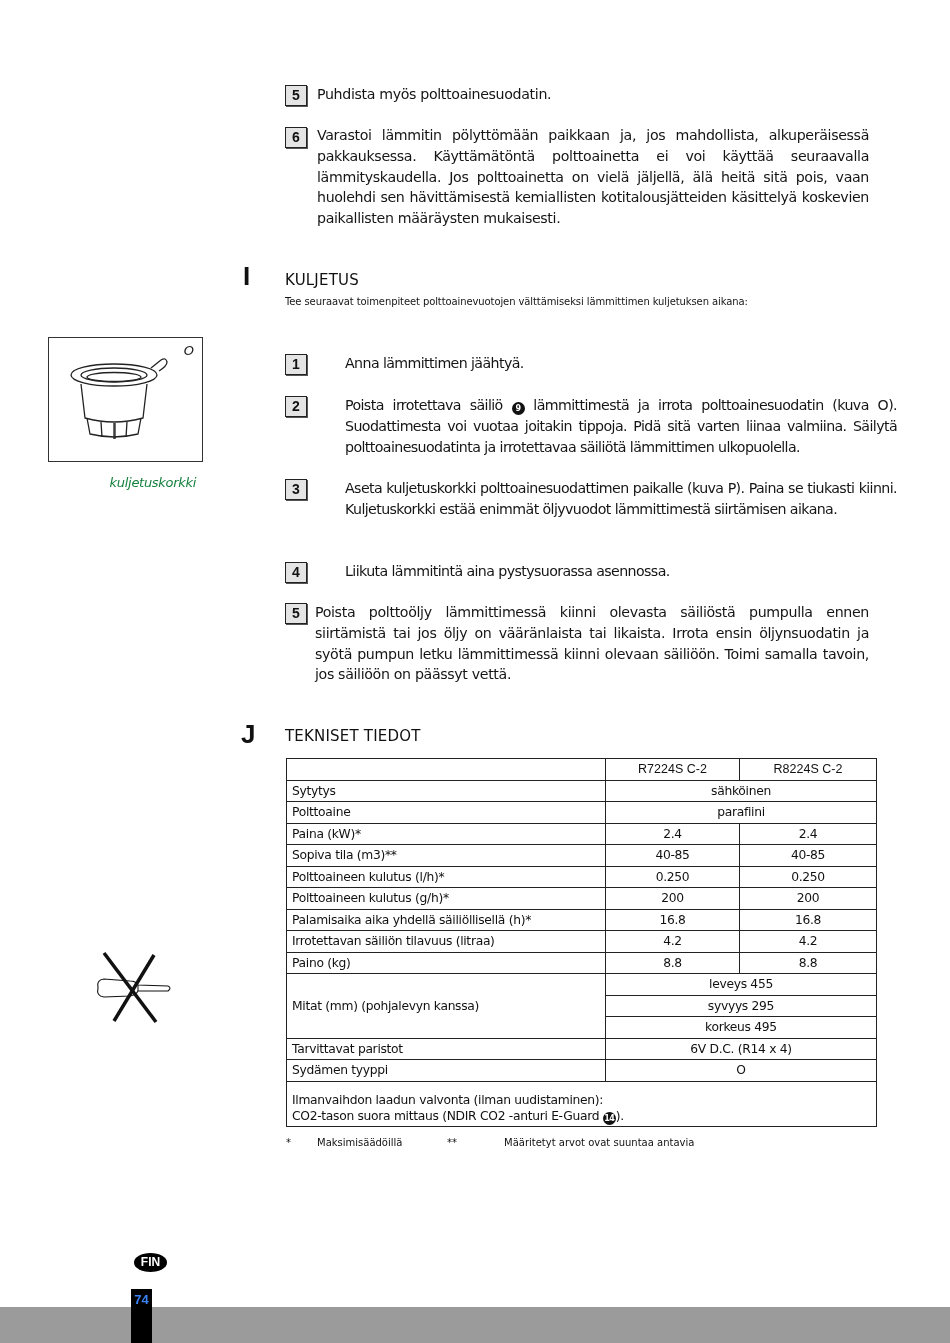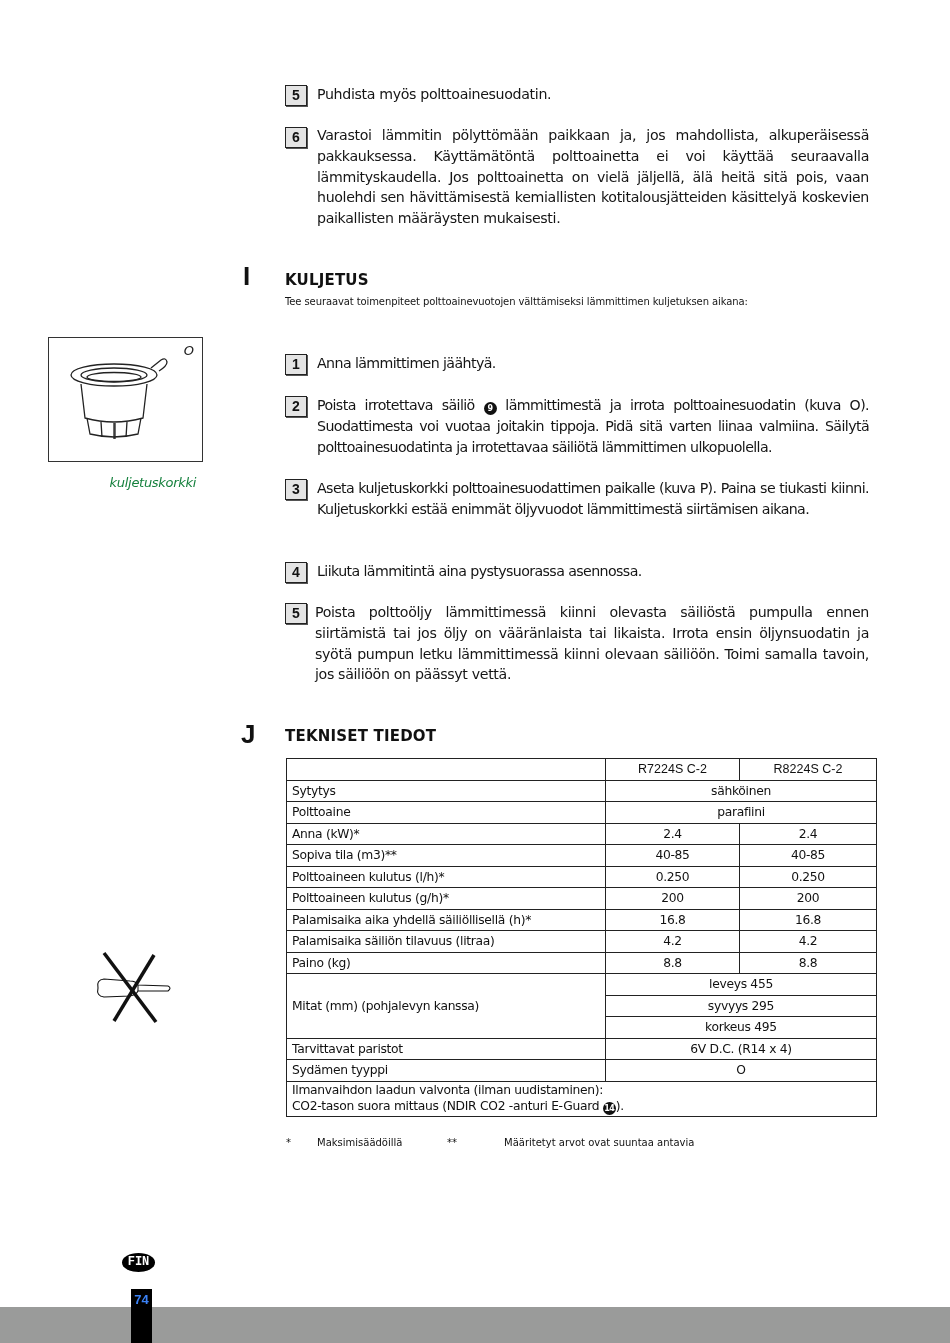--- a/index.html
+++ b/index.html
@@ -15,29 +15,29 @@
     box-shadow: 1px 1px 0 #555;
     font-family: "Liberation Sans", sans-serif; font-weight: bold;
     font-size: 14px; line-height: 19px; text-align: center; color: #111;
   }
   .para {
     position: absolute; left: 317px; width: 552px;
     font-family: "DejaVu Sans", sans-serif;
     font-size: 14.2px; line-height: 20.8px; letter-spacing: -0.35px;
     text-align: justify; color: #151515;
   }
-  .para.cond { letter-spacing: -0.6px; }
+  .para.cond { letter-spacing: -0.6px; margin-left: 28px; }
   .sec-letter {
     position: absolute; left: 243px;
     font-family: "Liberation Sans", sans-serif; font-weight: bold;
     font-size: 26px; color: #111;
   }
   .sec-title {
     position: absolute; left: 285px;
-    font-family: "DejaVu Sans", sans-serif; font-weight: bold;
+    font-family: "DejaVu Sans", sans-serif; font-weight: normal;
     font-size: 15px; letter-spacing: 0.2px; color: #111;
   }
   .intro {
     position: absolute; left: 285px; width: 584px;
     font-size: 10px; line-height: 21px; letter-spacing: -0.1px;
     text-align: justify; color: #151515;
   }
   .figure-box {
     position: absolute; left: 48px; top: 337px; width: 155px; height: 125px;
     border: 1px solid #333; box-sizing: border-box; background: #fff;
@@ -56,41 +56,41 @@
     border-collapse: collapse; table-layout: fixed;
     font-family: "DejaVu Sans", sans-serif; font-size: 12.3px; color: #111;
     letter-spacing: -0.3px;
   }
   table.spec td {
     border: 1.5px solid #222; height: 21.5px; padding: 0 5px;
     vertical-align: middle; box-sizing: border-box;
   }
   table.spec td.c { text-align: center; }
   table.spec td.hdr { font-family: "Liberation Sans", sans-serif; font-size: 12.5px; letter-spacing: 0; }
-  table.spec td.two { line-height: 16px; padding-top: 0; padding-bottom: 1px; }
+  table.spec td.two { line-height: 16px; padding-top: 10px; padding-bottom: 1px; }
   .circ {
     display: inline-block; width: 13px; height: 13px; border-radius: 50%;
     background: #111; color: #fff; font-size: 8px; line-height: 13px;
     text-align: center; font-weight: bold; vertical-align: -1px; letter-spacing: -0.5px;
   }
   .footnotes {
     position: absolute; top: 1137px; left: 286px; font-size: 10px; color: #111;
   }
   .footnotes span { position: absolute; white-space: nowrap; }
   .footer-bar {
     position: absolute; left: 0; top: 1307px; width: 950px; height: 36px; background: #9a9b9a;
   }
   .page-tab {
     position: absolute; left: 131px; top: 1289px; width: 21px; height: 54px; background: #000;
     color: #3b82f6; font-family: "Liberation Sans", sans-serif; font-weight: bold;
     font-size: 13px; text-align: center; line-height: 22px;
   }
   .lang-badge {
-    position: absolute; left: 122px; top: 1253px; width: 33px; height: 19px; border-radius: 50%;
-    background: #000; color: #fff; font-family: Liberation Mono, monospace; font-weight: bold;
+    position: absolute; left: 134px; top: 1253px; width: 33px; height: 19px; border-radius: 50%;
+    background: #000; color: #fff; font-family: Liberation Sans, sans-serif; font-weight: bold;
     font-size: 12px; text-align: center; line-height: 19px;
   }
 </style>
 </head>
 <body>
 
 <div class="numbox" style="top:85px">5</div>
 <div class="para" style="top:84px">Puhdista myös polttoainesuodatin.</div>
 
 <div class="numbox" style="top:127px">6</div>
@@ -160,21 +160,21 @@
   </tr>
   <tr>
     <td>Sytytys</td>
     <td class="c" colspan="2">sähköinen</td>
   </tr>
   <tr>
     <td>Polttoaine</td>
     <td class="c" colspan="2">parafiini</td>
   </tr>
   <tr>
-    <td>Anna (kW)*</td>
+    <td>Paina (kW)*</td>
     <td class="c">2.4</td>
     <td class="c">2.4</td>
   </tr>
   <tr>
     <td>Sopiva tila (m3)**</td>
     <td class="c">40-85</td>
     <td class="c">40-85</td>
   </tr>
   <tr>
     <td>Polttoaineen kulutus (l/h)*</td>
@@ -185,21 +185,21 @@
     <td>Polttoaineen kulutus (g/h)*</td>
     <td class="c">200</td>
     <td class="c">200</td>
   </tr>
   <tr>
     <td>Palamisaika aika yhdellä säiliöllisellä (h)*</td>
     <td class="c">16.8</td>
     <td class="c">16.8</td>
   </tr>
   <tr>
-    <td>Palamisaika säiliön tilavuus (litraa)</td>
+    <td>Irrotettavan säiliön tilavuus (litraa)</td>
     <td class="c">4.2</td>
     <td class="c">4.2</td>
   </tr>
   <tr>
     <td>Paino (kg)</td>
     <td class="c">8.8</td>
     <td class="c">8.8</td>
   </tr>
   <tr>
     <td rowspan="3">Mitat (mm) (pohjalevyn kanssa)</td>

